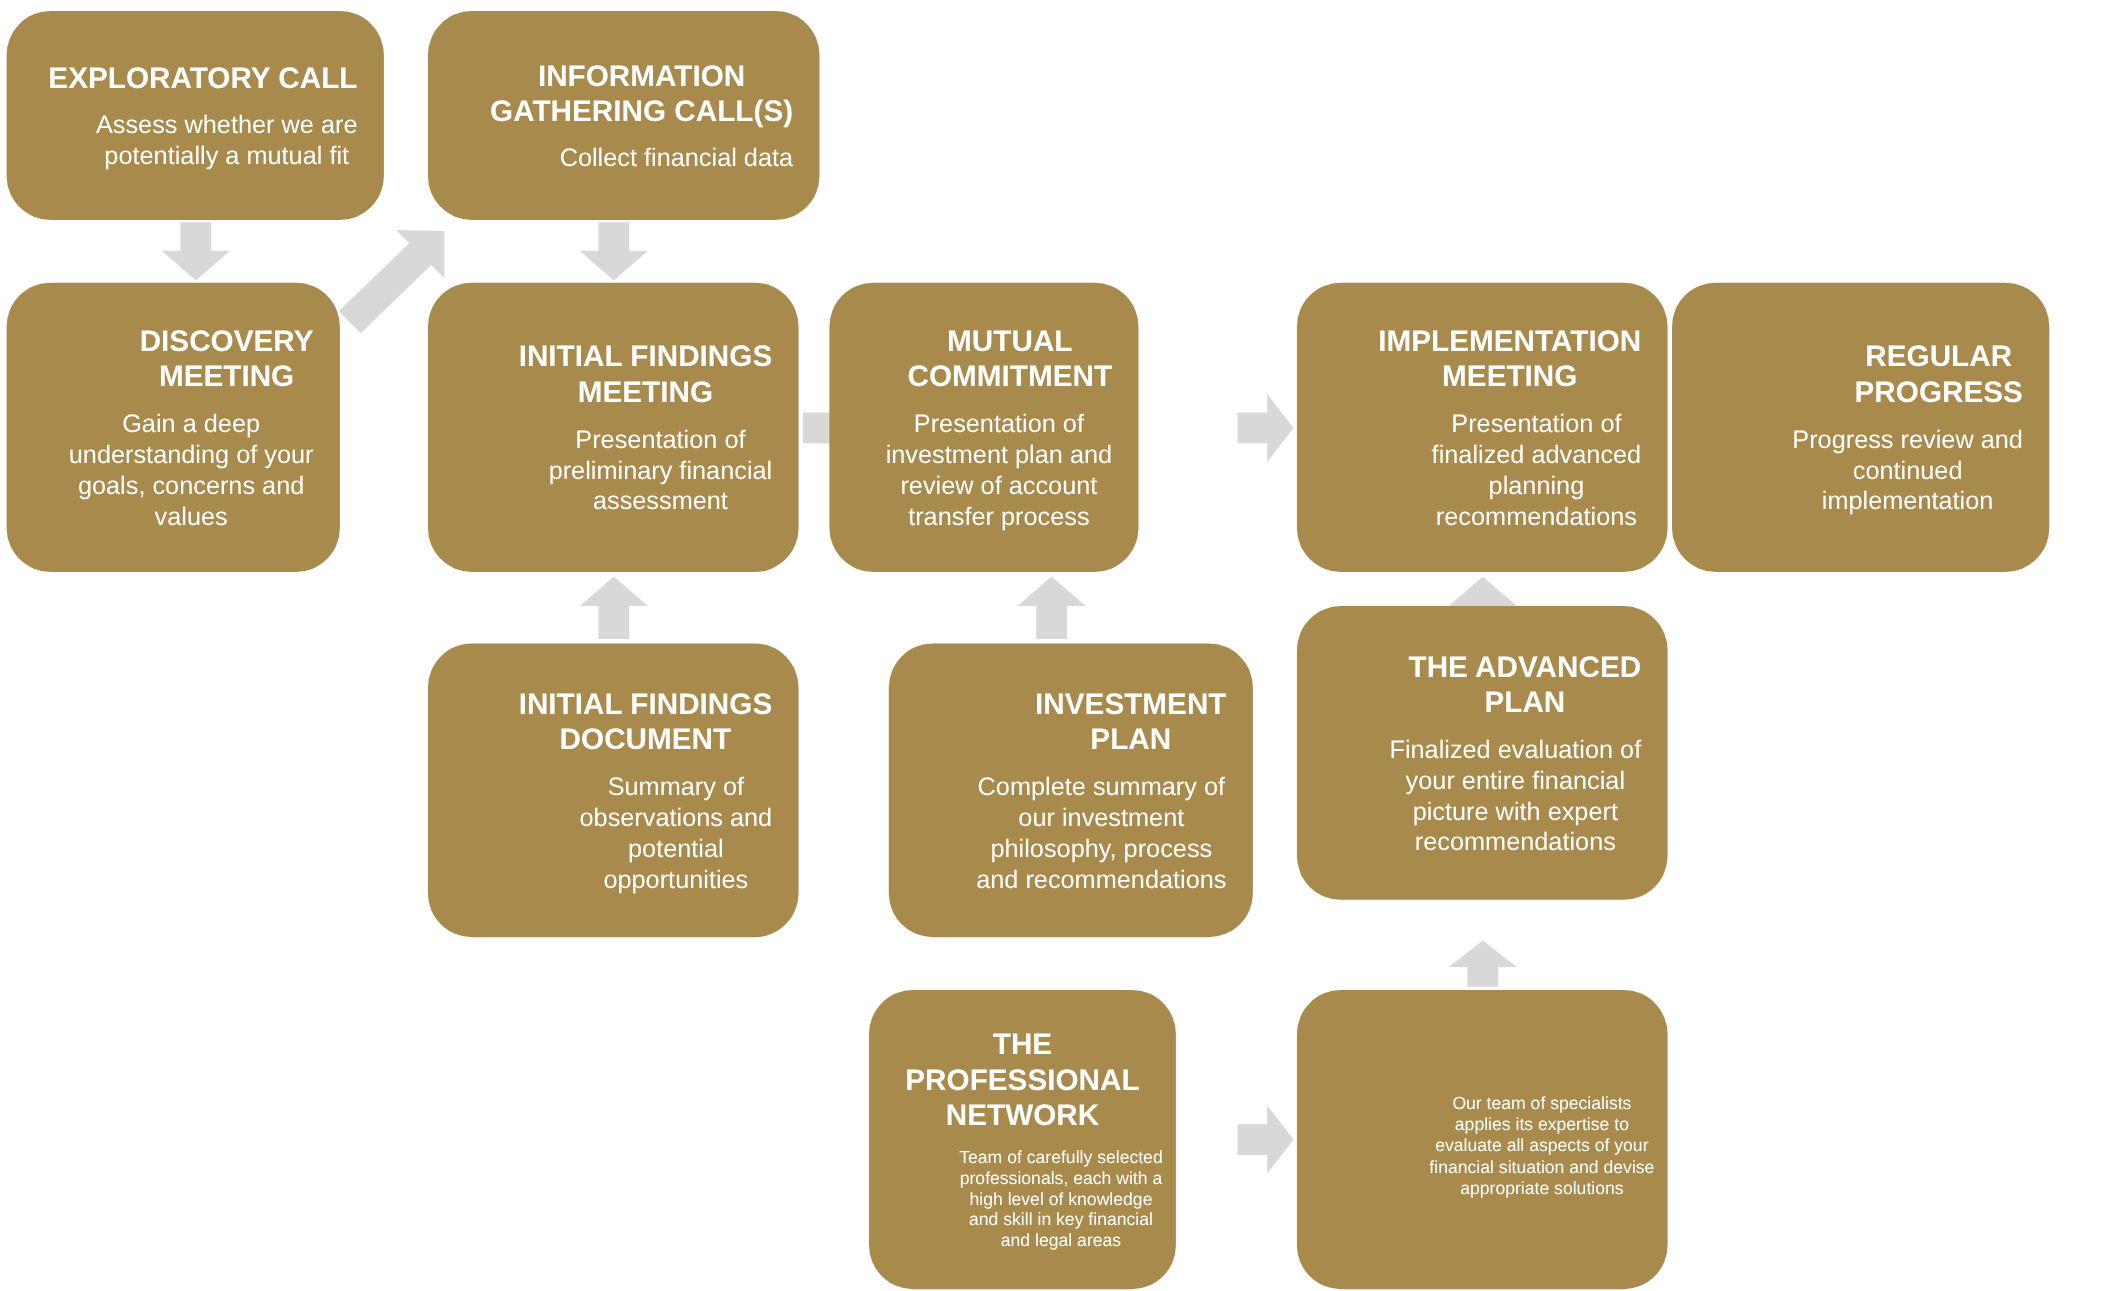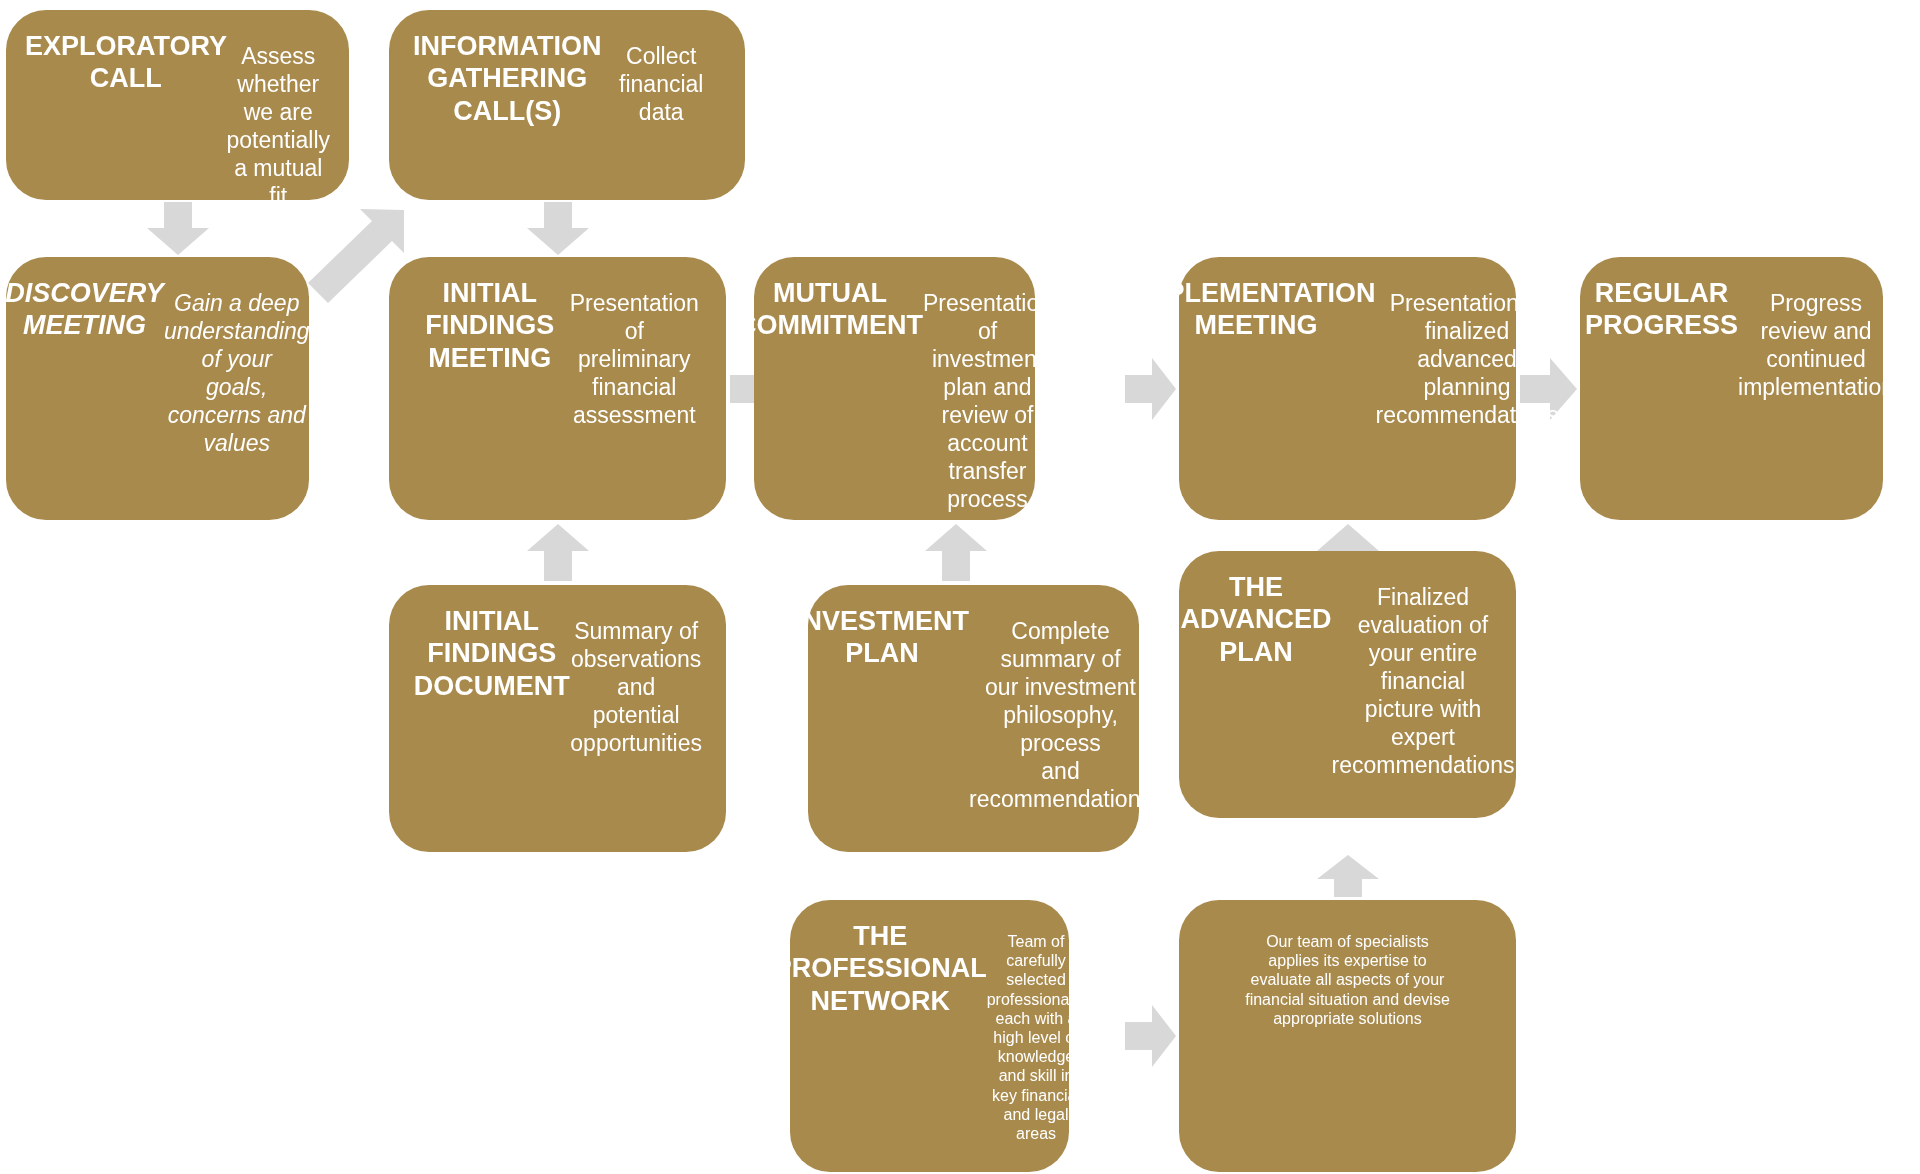--- a/index.html
+++ b/index.html
@@ -24,23 +24,23 @@
   .arrows polygon {
     fill: var(--arrow-fill, #d8d8d8);
   }
   .node {
     position: absolute;
     box-sizing: border-box;
     background: var(--box-fill, #a98a4d);
     color: var(--text-color, #ffffff);
     border-radius: 40px;
     display: flex;
-    flex-direction: row;
+    flex-direction: column;
     justify-content: center;
-    align-items: flex-start;
+    align-items: flex-end;
     text-align: center;
     padding: 20px 24px;
   }
   .node .title {
     font-size: 27px;
     font-weight: bold;
     line-height: 1.2;
     white-space: pre-line;
   }
   .node .desc {
@@ -81,21 +81,21 @@
     <div class="desc">Assess whether we are
 potentially a mutual fit</div>
   </div>
 
   <div class="node" style="left:389px; top:10px; width:356px; height:190px;">
     <div class="title">INFORMATION
 GATHERING CALL(S)</div>
     <div class="desc">Collect financial data</div>
   </div>
 
-  <div class="node" style="left:6px; top:257px; width:303px; height:263px;font-style:italic;">
+  <div class="node" style="left:6px; top:257px; width:303px; height:263px;">
     <div class="title">DISCOVERY
 MEETING</div>
     <div class="desc">Gain a deep
 understanding of your
 goals, concerns and
 values</div>
   </div>
 
   <div class="node" style="left:389px; top:257px; width:337px; height:263px;">
     <div class="title">INITIAL FINDINGS
@@ -116,21 +116,21 @@
 
   <div class="node" style="left:1179px; top:257px; width:337px; height:263px;">
     <div class="title">IMPLEMENTATION
 MEETING</div>
     <div class="desc">Presentation of
 finalized advanced
 planning
 recommendations</div>
   </div>
 
-  <div class="node" style="left:1580px; top:257px; width:303px; height:263px;padding-left:40px;">
+  <div class="node" style="left:1520px; top:257px; width:343px; height:263px;padding-left:40px;">
     <div class="title">REGULAR
 PROGRESS</div>
     <div class="desc">Progress review and
 continued
 implementation</div>
   </div>
 
   <div class="node" style="left:389px; top:585px; width:337px; height:267px;">
     <div class="title">INITIAL FINDINGS
 DOCUMENT</div>

